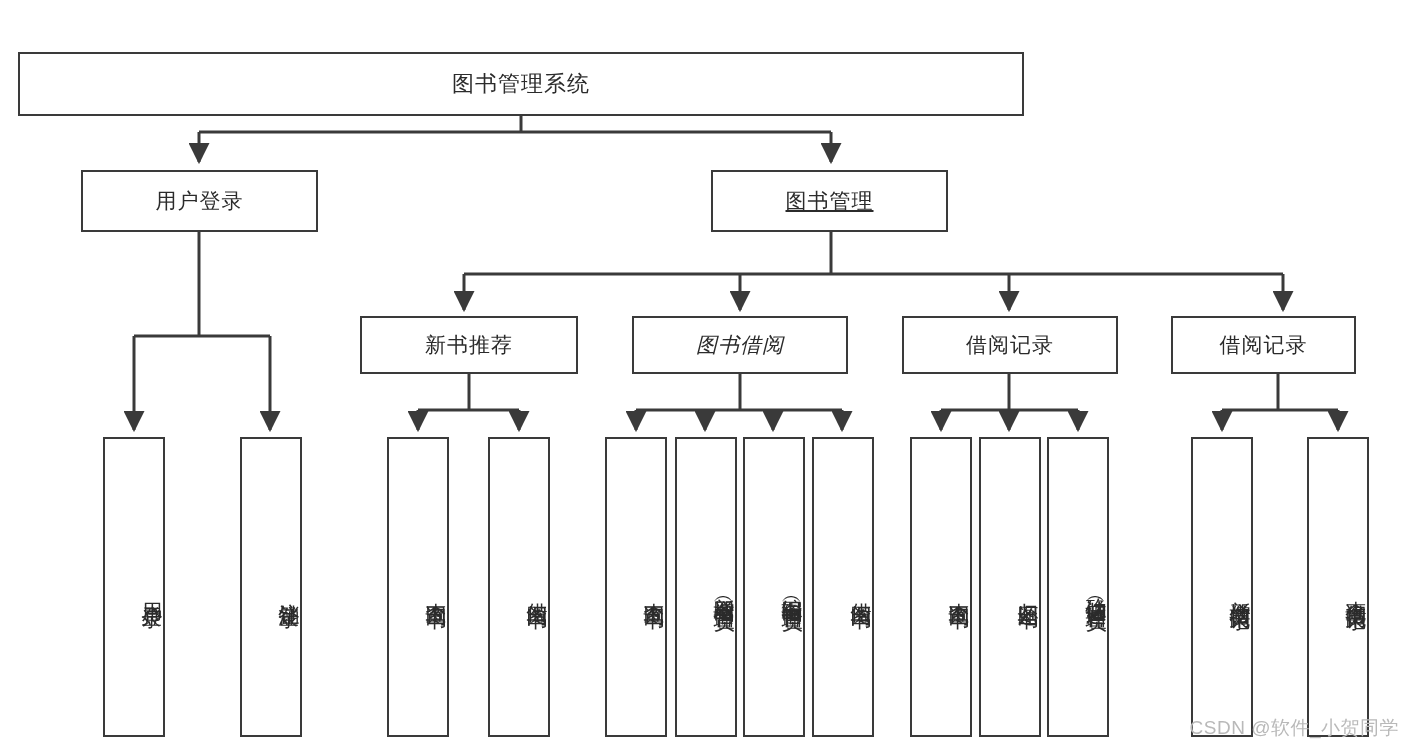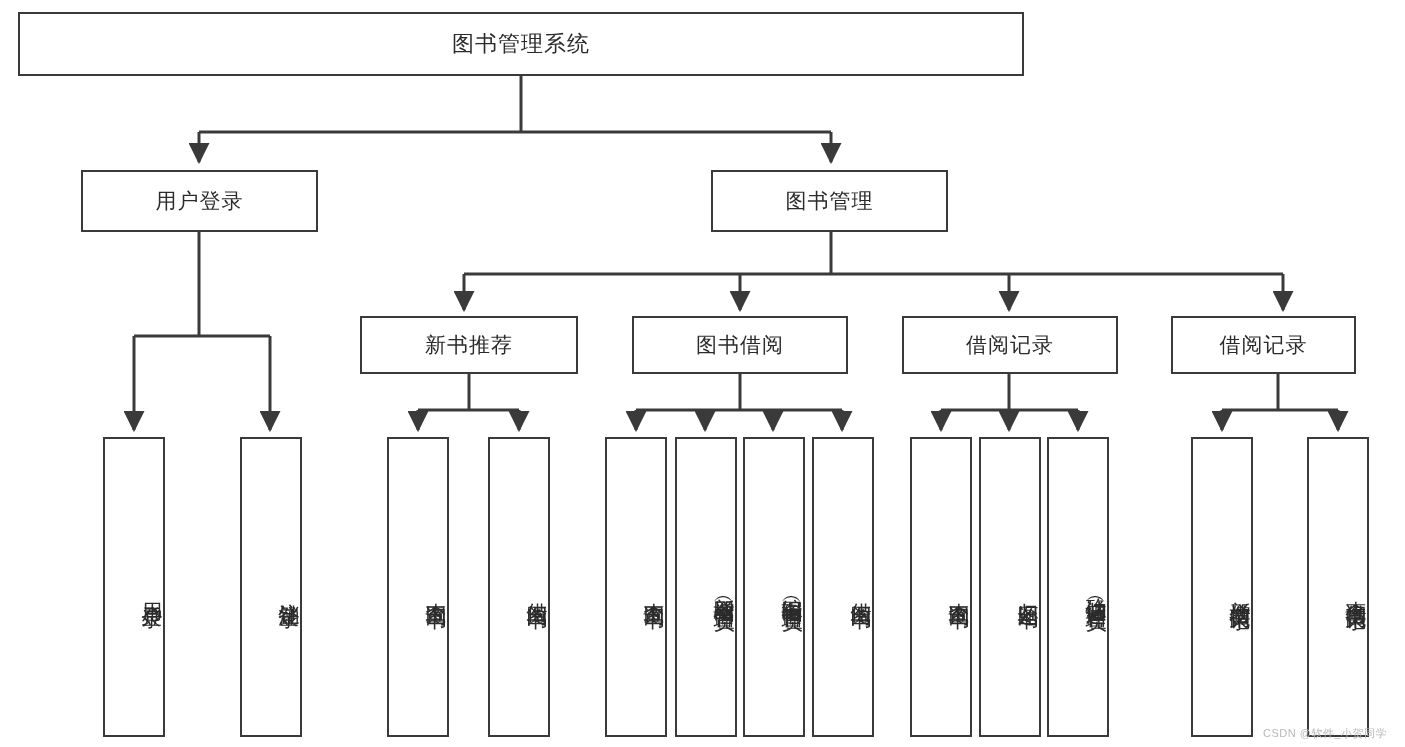--- a/index.html
+++ b/index.html
@@ -36,42 +36,43 @@
     justify-content: center;
     color: #2b2b2b;
   }
   .node.h {
     font-size: 21px;
     letter-spacing: 1px;
     line-height: 1.2;
   }
   .node.root {
     font-size: 22px;
+    margin-top: 40px;
   }
   
   .node.v {
     writing-mode: vertical-rl;
     text-orientation: upright;
     font-size: 21px;
     letter-spacing: 2px;
     padding-top: 6px;
     align-items: flex-start;
     justify-content: center;
   }
   .node.v .vtext {
     writing-mode: vertical-rl;
     text-orientation: upright;
     white-space: nowrap;
     line-height: 1;
   }
   .watermark {
     position: absolute;
-    right: 18px;
+    right: 6px;
     bottom: 6px;
-    font-size: 11px;
+    font-size: 19px;
     color: #b9b9b9;
     letter-spacing: 0.5px;
     white-space: nowrap;
   }
 </style>
 </head>
 <body>
 
 <div id="canvas">
 
@@ -126,29 +127,29 @@
   </svg>
 
   <div class="node h root" style="left:18px; top:12px; width:1006px; height:64px;">
     <span>图书管理系统</span>
   </div>
 
   <div class="node h" style="left:81px; top:170px; width:237px; height:62px;">
     <span>用户登录</span>
   </div>
 
-  <div class="node h" style="left:711px; top:170px; width:237px; height:62px;">
+  <div class="node h" style="left:711px; top:170px; width:237px; height:62px;text-decoration:underline;">
     <span>图书管理</span>
   </div>
 
   <div class="node h" style="left:360px; top:316px; width:218px; height:58px;justify-content:center;">
     <span>新书推荐</span>
   </div>
 
-  <div class="node h" style="left:632px; top:316px; width:216px; height:58px;">
+  <div class="node h" style="left:632px; top:316px; width:216px; height:58px;font-style:italic;">
     <span>图书借阅</span>
   </div>
 
   <div class="node h" style="left:902px; top:316px; width:216px; height:58px;">
     <span>借阅记录</span>
   </div>
 
   <div class="node h" style="left:1171px; top:316px; width:185px; height:58px;">
     <span>借阅记录</span>
   </div>

